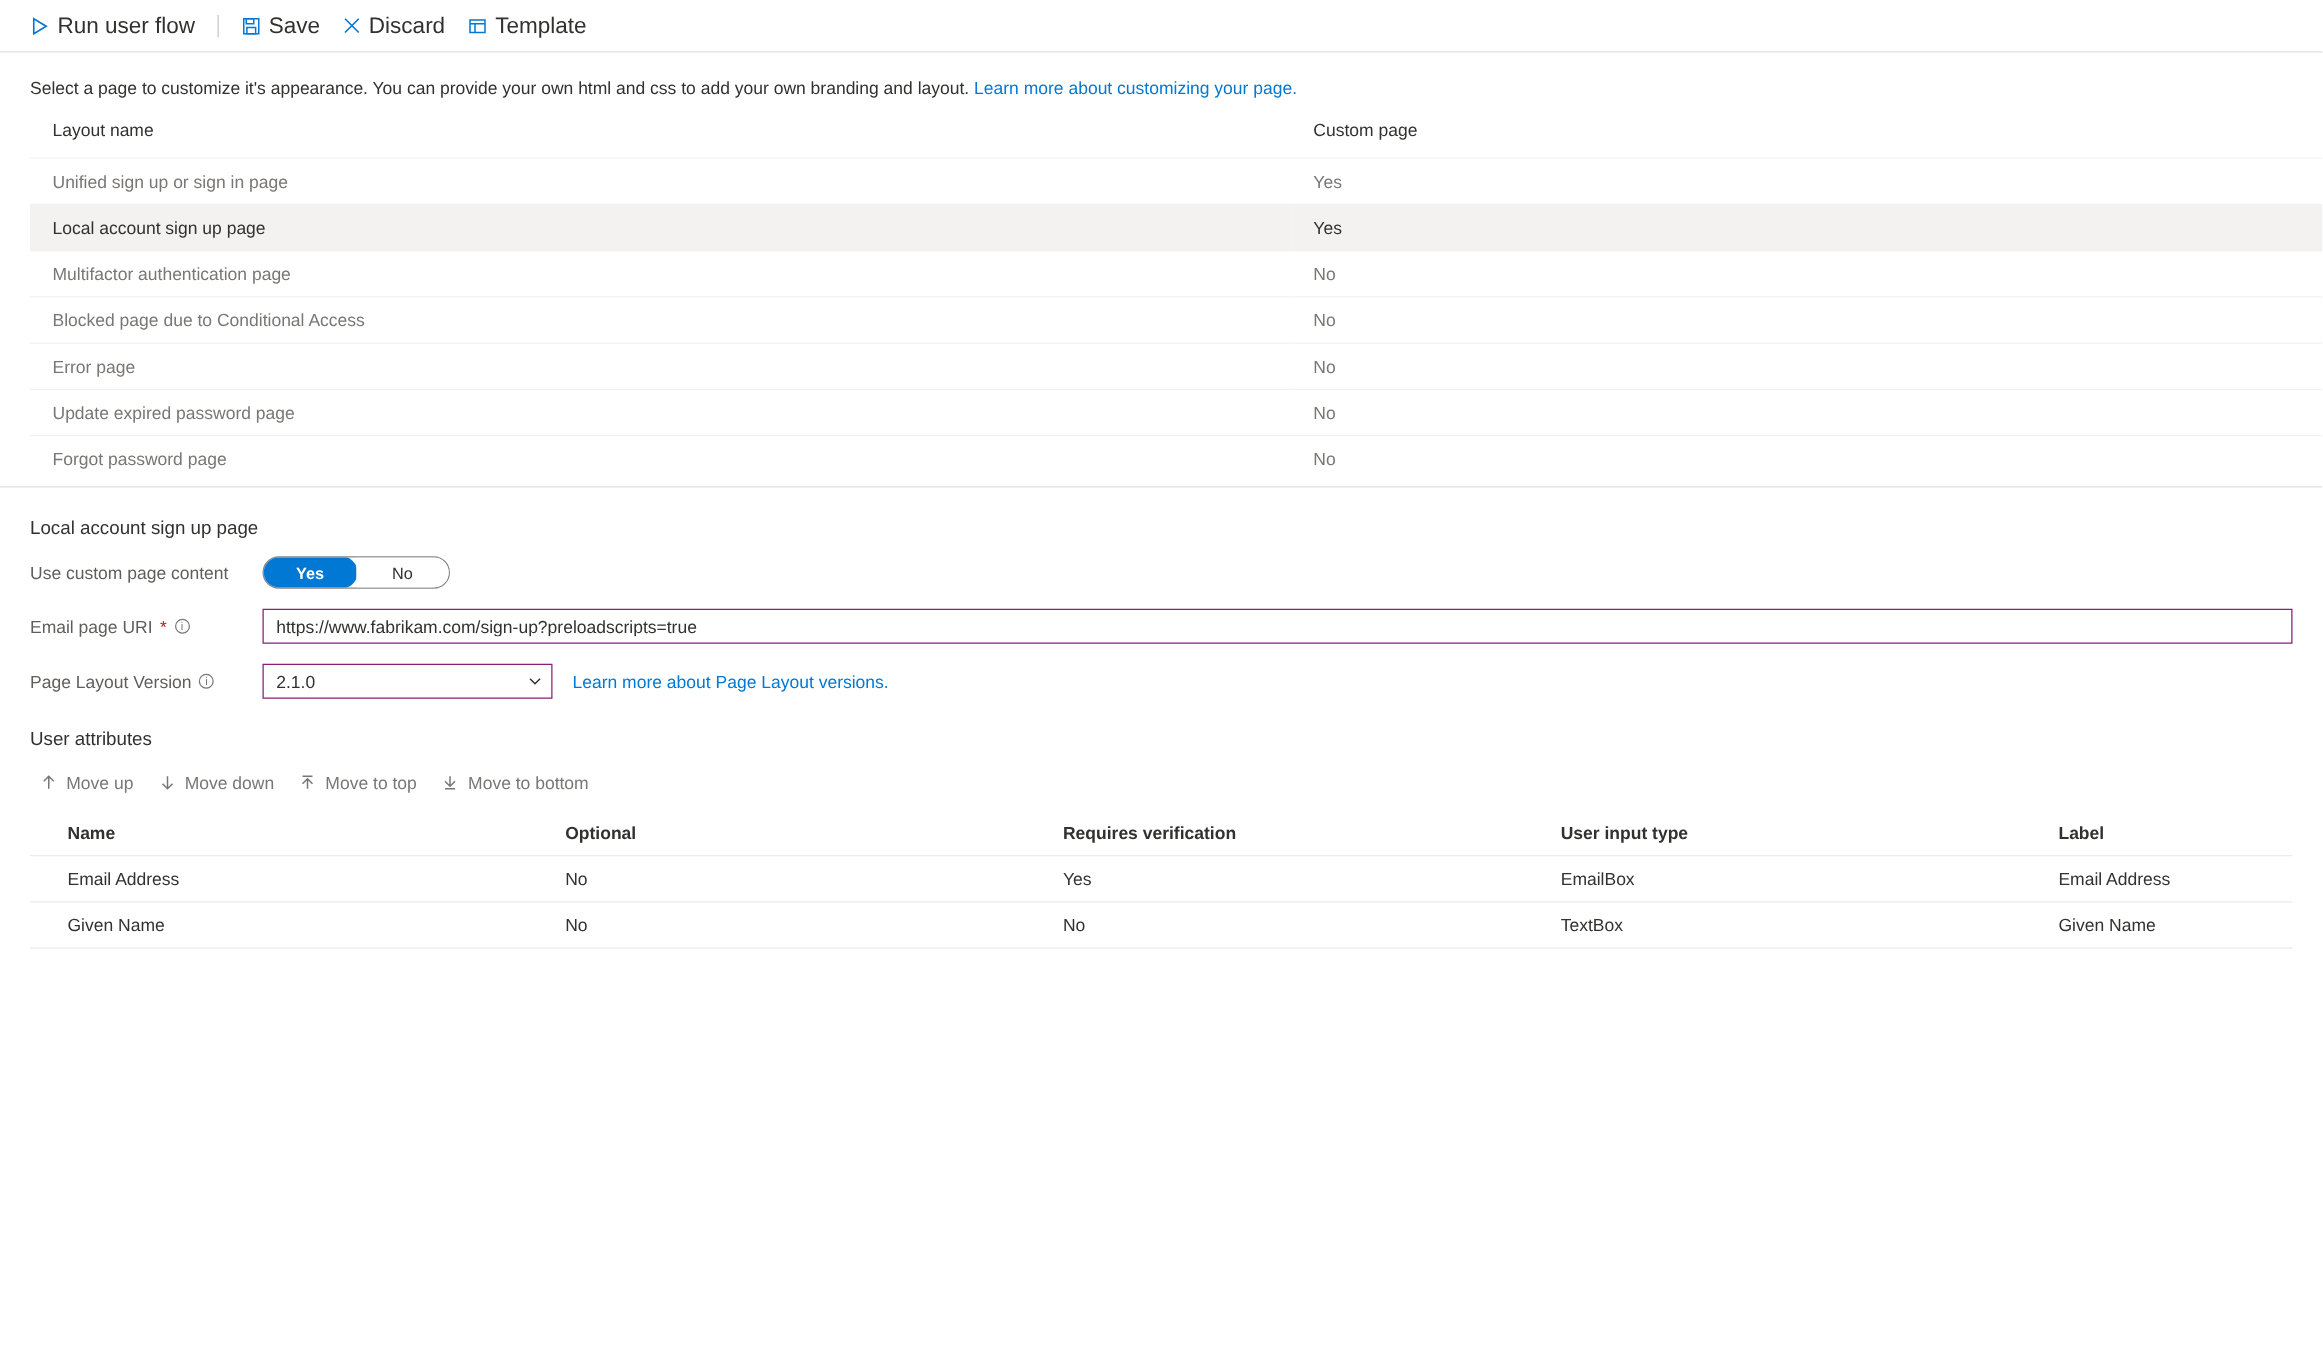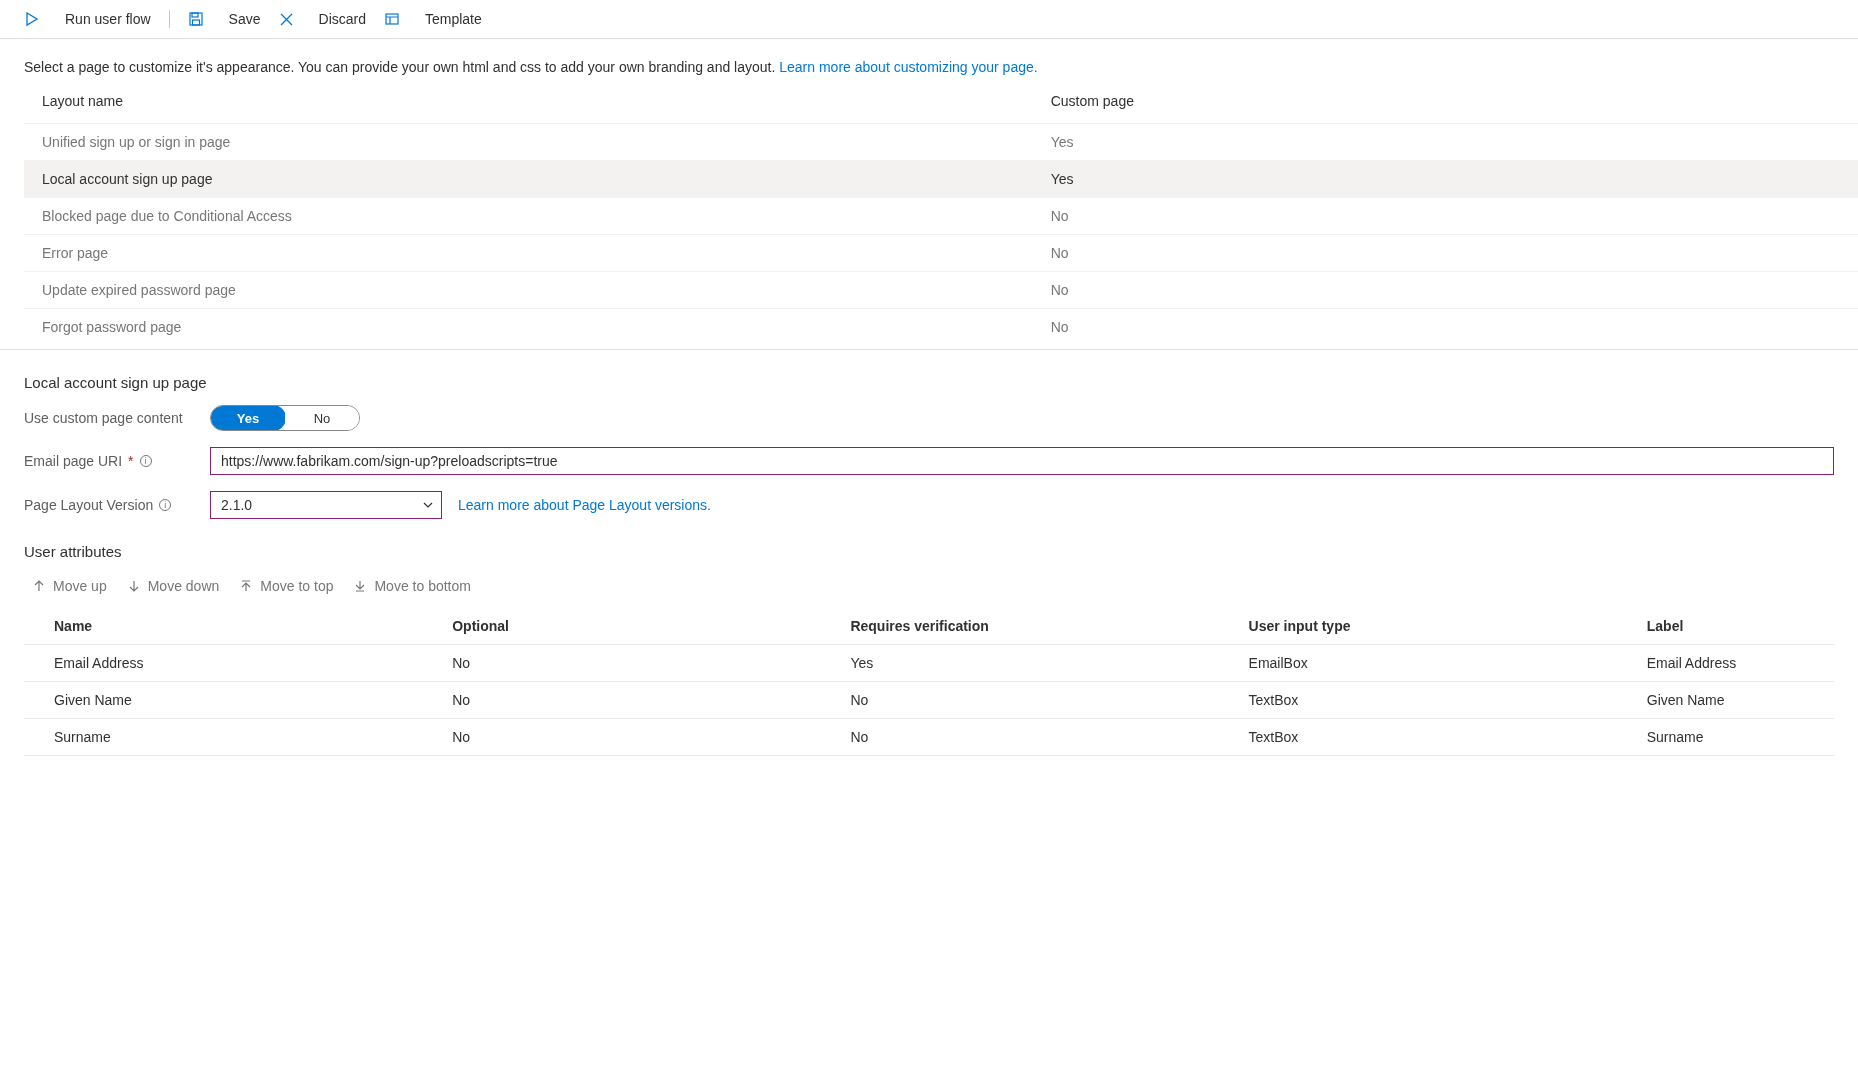--- a/index.html
+++ b/index.html
@@ -13,23 +13,23 @@
   .toolbar {
     display: flex;
     align-items: center;
     padding: 10px 24px;
     gap: 18px;
     border-bottom: 1px solid #e1dfdd;
   }
   .toolbar-item {
     display: inline-flex;
     align-items: center;
-    gap: 25px;
-    cursor: pointer;
-    font-size: 14px;
+    gap: 6px;
+    cursor: pointer;
+    font-size: 18px;
     color: #323130;
   }
   .toolbar-item svg { flex-shrink: 0; }
   .toolbar-sep {
     width: 1px;
     height: 18px;
     background: #c8c6c4;
   }
   .description {
     padding: 20px 24px 10px 24px;
@@ -249,20 +249,24 @@
   <tbody>
     <tr>
         <td>Unified sign up or sign in page</td>
         <td>Yes</td>
       </tr>
     <tr class="selected">
         <td>Local account sign up page</td>
         <td>Yes</td>
       </tr>
     <tr>
+        <td>Multifactor authentication page</td>
+        <td>No</td>
+      </tr>
+    <tr>
         <td>Blocked page due to Conditional Access</td>
         <td>No</td>
       </tr>
     <tr>
         <td>Error page</td>
         <td>No</td>
       </tr>
     <tr>
         <td>Update expired password page</td>
         <td>No</td>
@@ -357,22 +361,15 @@
         <td>EmailBox</td>
         <td>Email Address</td>
       </tr>
       <tr>
         <td>Given Name</td>
         <td>No</td>
         <td>No</td>
         <td>TextBox</td>
         <td>Given Name</td>
       </tr>
-      <tr>
-        <td>Surname</td>
-        <td>No</td>
-        <td>No</td>
-        <td>TextBox</td>
-        <td>Surname</td>
-      </tr>
     </tbody>
   </table>
 </div>
 
 </body></html>

